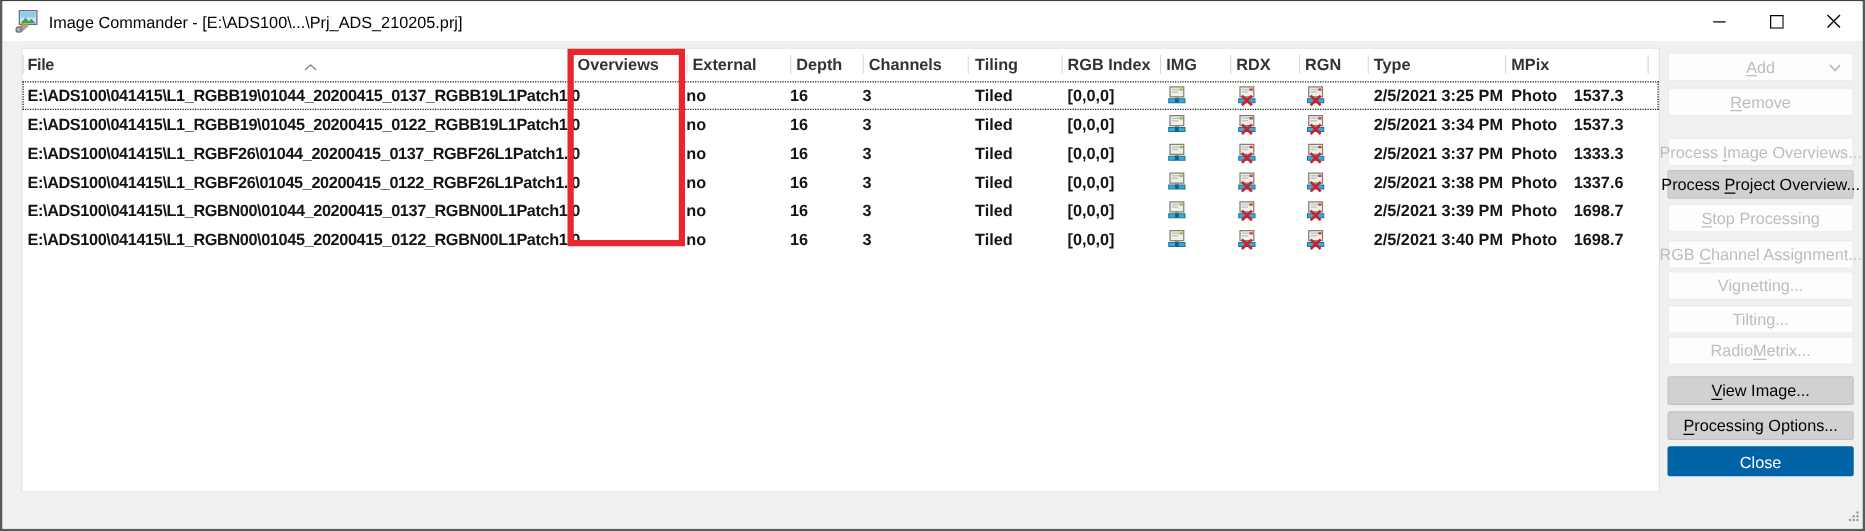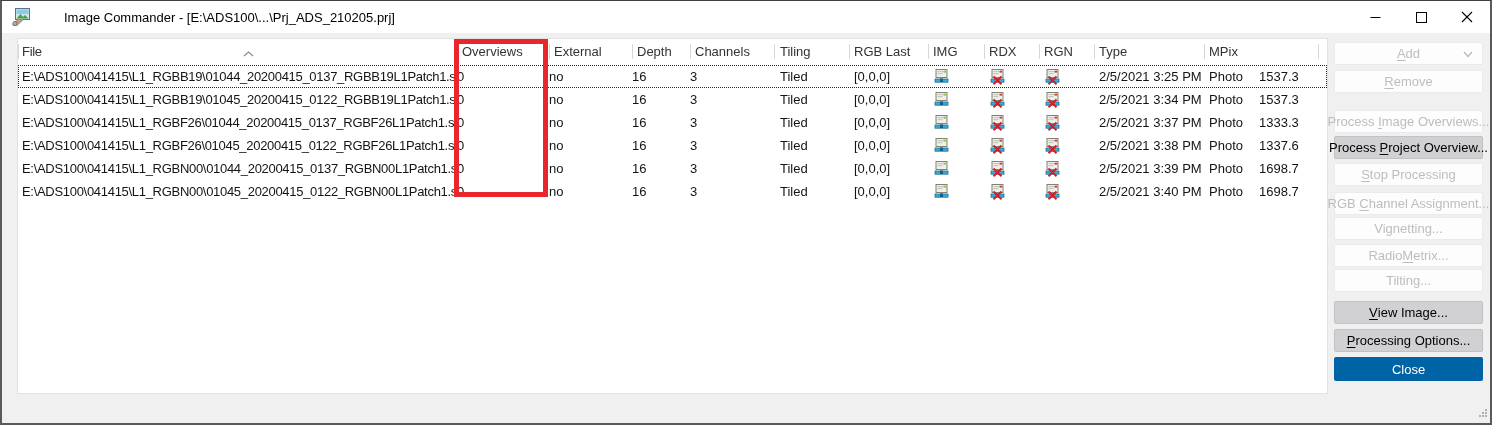--- a/index.html
+++ b/index.html
@@ -1,27 +1,27 @@
 <!DOCTYPE html>
 <html><head>
 <meta charset="utf-8">
 <style>
   * { box-sizing: border-box; margin: 0; padding: 0; }
   html,body { width:1492px; height:425px; }
   body { font-family:"Liberation Sans", sans-serif; font-size:13px; background:#fff; }
   .window { position:absolute; inset:0; border:2px solid #5a5a5a; border-top:1px solid #3f3f3f; display:flex; flex-direction:column; background:#f0f0f1; }
-  .titlebar { height:32px; background:#fff; display:flex; align-items:center; flex:0 0 32px;gap:25px; }
+  .titlebar { height:32px; background:#fff; display:flex; align-items:center; flex:0 0 32px; }
   .appicon { margin-left:9px; display:flex; }
   .title { margin-left:8px; font-size:13px; color:#000; white-space:pre; }
   .wctl { margin-left:auto; display:flex; height:100%; }
   .wbtn { width:46px; height:100%; display:flex; align-items:center; justify-content:center; cursor:default; }
   .content { position:relative; flex:1; background:#f0f0f1; }
 
   .table { position:absolute; left:15px; top:5px; width:1311px; height:356px; background:#fff; border:1px solid #e2e2e4; --cols:439px 92px 83px 58px 84px 75px 79px 56px 55px 55px 110px 55px 59px; }
-  .thead, .trow { display:grid; grid-template-columns:var(--cols); }
+  .thead, .trow { display:grid; grid-template-columns:var(--cols);font-weight:bold; }
   .thead { height:26px; line-height:25px; position:relative; }
   .hcell { position:relative; padding-left:5px; color:#333; text-align:left; white-space:nowrap; overflow:hidden; cursor:default; }
   .hcell:not(:first-child)::before { content:""; position:absolute; left:0; top:5px; width:1px; height:15px; background:#d7d7d9; }
   .thead::after { content:""; position:absolute; left:1300px; top:5px; width:1px; height:15px; background:#d7d7d9; }
   .sort { position:absolute; left:225px; top:1px; }
 
   .trow { height:23px; line-height:23px; }
   .trow.selected { outline:1px dotted #222; outline-offset:-1px; }
   .cell { white-space:nowrap; overflow:hidden; color:#141414; }
   .col-file { padding-left:4px; letter-spacing:-0.3px; }
@@ -93,21 +93,21 @@
           <svg width="11" height="6" viewBox="0 0 11 6">
               <polyline points="1,5 5.5,1 10,5" fill="none" stroke="#8c8c8c" stroke-width="1.2"></polyline>
             </svg>
         </span>
       <div class="hcell col-file">File</div>
           <div class="hcell col-overviews">Overviews</div>
           <div class="hcell col-external">External</div>
           <div class="hcell col-depth">Depth</div>
           <div class="hcell col-channels">Channels</div>
           <div class="hcell col-tiling">Tiling</div>
-          <div class="hcell col-rgb_index">RGB Last</div>
+          <div class="hcell col-rgb_index">RGB Index</div>
           <div class="hcell col-img">IMG</div>
           <div class="hcell col-rdx">RDX</div>
           <div class="hcell col-rgn">RGN</div>
           <div class="hcell col-type">Type</div>
           <div class="hcell col-mpix">MPix</div>
         </div>
       <div class="tbody">
           <div class="trow selected">
             <div class="cell col-file">E:\ADS100\041415\L1_RGBB19\01044_20200415_0137_RGBB19L1Patch1.sup</div>
             <div class="cell col-overviews">0</div>
@@ -433,28 +433,28 @@
           <span>RGB </span>
           <u>C</u>
           <span>hannel Assignment...</span>
         </button>
         <button type="button" class="pbtn disabled">
           <span>Vignetting...</span>
           <u></u>
           <span></span>
         </button>
         <button type="button" class="pbtn disabled">
+          <span>Tilting...</span>
+          <u></u>
+          <span></span>
+        </button>
+        <button type="button" class="pbtn disabled">
           <span>Radio</span>
           <u>M</u>
           <span>etrix...</span>
-        </button>
-        <button type="button" class="pbtn disabled">
-          <span>Tilting...</span>
-          <u></u>
-          <span></span>
         </button>
         <button type="button" class="pbtn enabled">
           <span></span>
           <u>V</u>
           <span>iew Image...</span>
         </button>
         <button type="button" class="pbtn enabled">
           <span></span>
           <u>P</u>
           <span>rocessing Options...</span>

